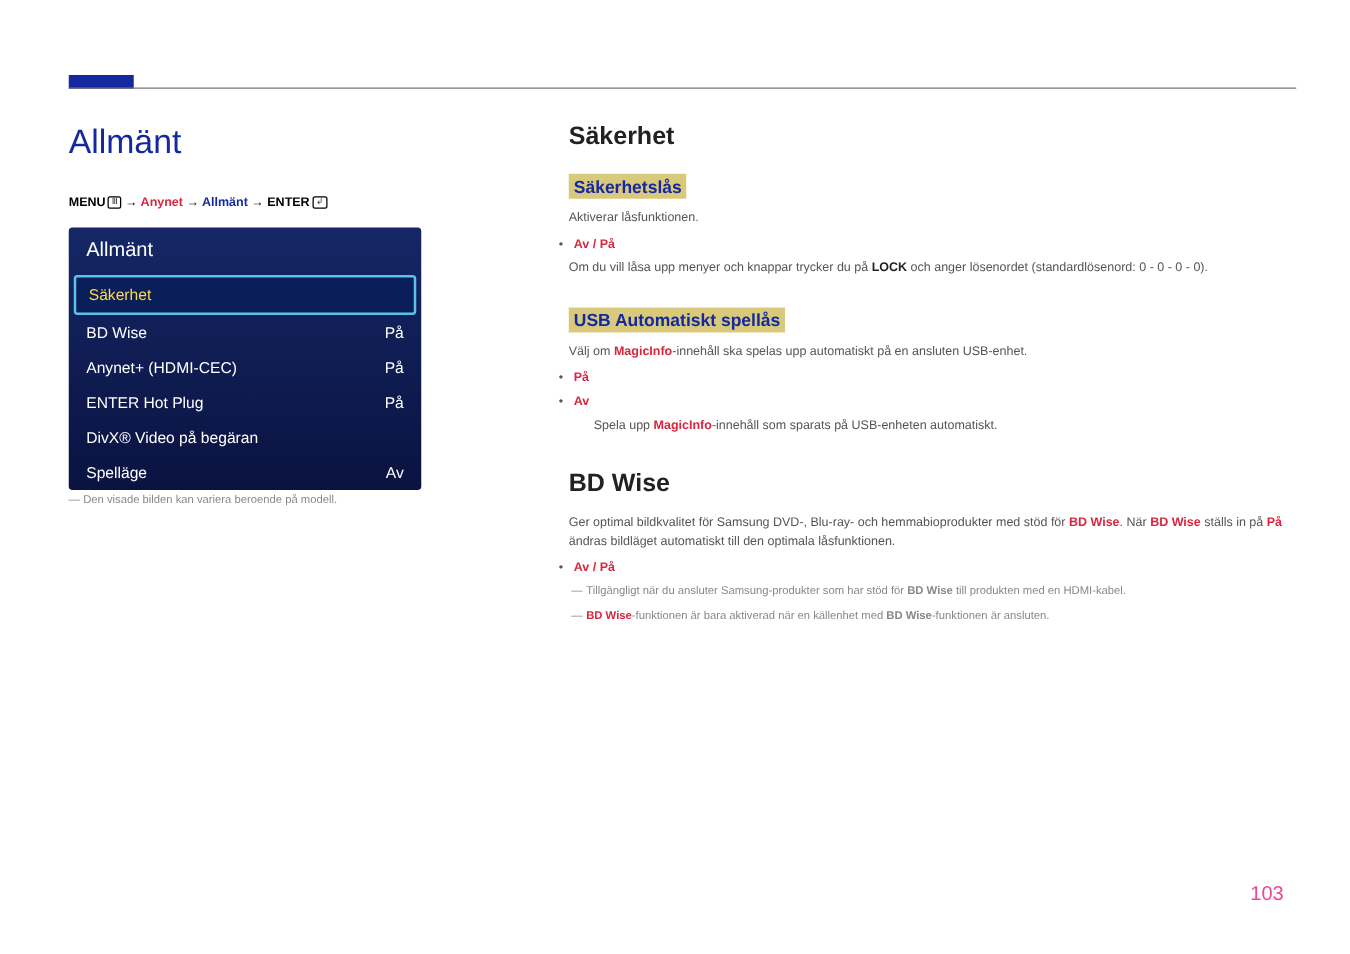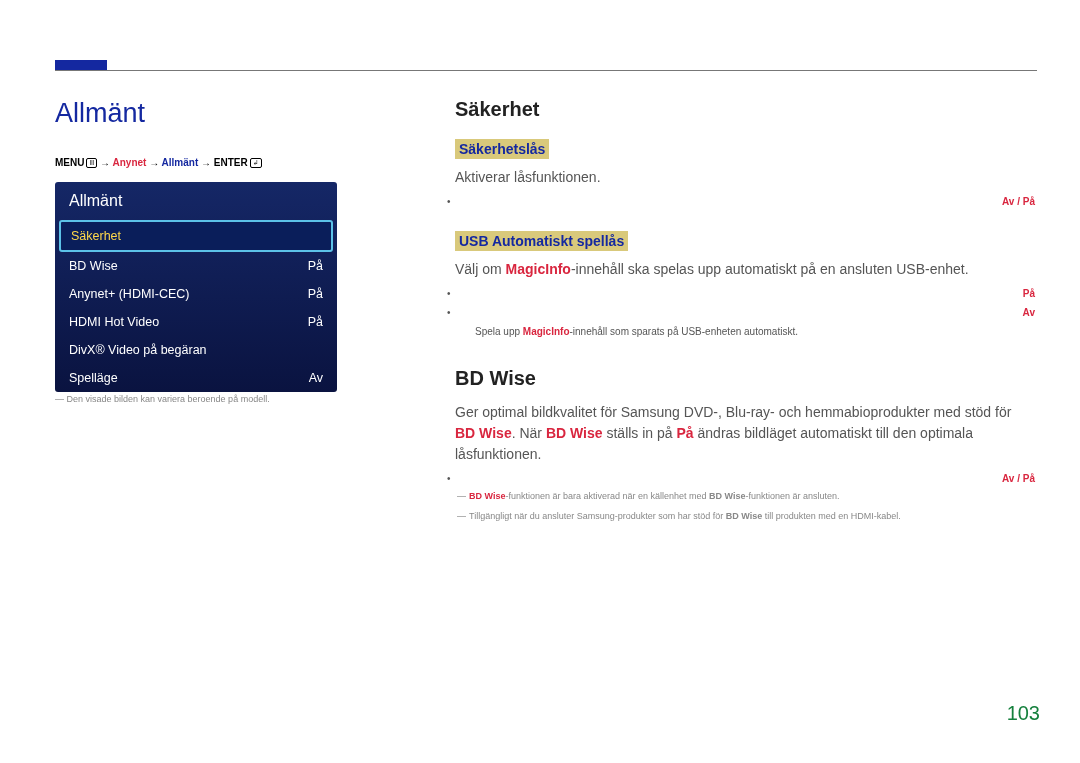--- a/index.html
+++ b/index.html
@@ -112,35 +112,34 @@
     display: inline-block;
     background: #d9c97b;
     color: #1428a0;
     font-weight: bold;
     font-size: 14px;
     padding: 2px 4px;
     margin-bottom: 8px;
     margin-top: 6px;
   }
   .p {
-    font-size: 14px;
+    font-size: 10px;
     color: #555;
     line-height: 1.5;
     margin-bottom: 6px;
   }
   .p strong { color: #222; font-weight: bold; }
   .red { color: #d9263f; font-weight: bold; }
   .bullet {
     font-size: 10px;
     color: #555;
     margin-left: 4px;
     line-height: 1.5;
     margin-bottom: 4px;
     position: relative;
-    text-align: right;
   }
   .bullet::before {
     content: "•";
     position: absolute;
     left: -12px;
     color: #555;
   }
   .bullet-hl { color: #d9263f; font-weight: bold; }
   .sub {
     font-size: 10px;
@@ -158,24 +157,24 @@
   }
   .emdash::before {
     content: "―";
     position: absolute;
     left: -12px;
   }
   .section-gap2 { margin-top: 28px; }
 
   .page-num {
     position: absolute;
-    right: 40px;
+    right: 53px;
     bottom: 38px;
-    font-size: 20px;
-    color: #15803d;
+    font-size: 16px;
+    color: #ec4899;
     font-weight: 300;
   }
 </style>
 </head>
 <body>
 
 <div class="page">
   <div class="top-accent"></div>
   <div class="top-rule"></div>
 
@@ -200,21 +199,21 @@
       </div>
       <div class="osd-row">
         <span>BD Wise</span>
         <span>På</span>
       </div>
       <div class="osd-row">
         <span>Anynet+ (HDMI-CEC)</span>
         <span>På</span>
       </div>
       <div class="osd-row">
-        <span>HDMI Hot Video</span>
+        <span>ENTER Hot Plug</span>
         <span>På</span>
       </div>
       <div class="osd-row">
         <span>DivX® Video på begäran</span>
         <span></span>
       </div>
       <div class="osd-row">
         <span>Spelläge</span>
         <span>Av</span>
       </div>
@@ -222,39 +221,42 @@
 
     <div class="footnote">Den visade bilden kan variera beroende på modell.</div>
   </div>
 
   <div class="right-col">
     <div class="h2">Säkerhet</div>
 
     <div><span class="h3">Säkerhetslås</span></div>
     <div class="p">Aktiverar låsfunktionen.</div>
     <div class="bullet"><span class="bullet-hl">Av / På</span></div>
+    <div class="p">
+      <span>Om du vill låsa upp menyer och knappar trycker du på </span><strong>LOCK</strong><span> och anger lösenordet (standardlösenord: 0 - 0 - 0 - 0).</span>
+    </div>
 
     <div style="height:12px"></div>
     <div><span class="h3">USB Automatiskt spellås</span></div>
     <div class="p">
       <span>Välj om </span><span class="red">MagicInfo</span><span>-innehåll ska spelas upp automatiskt på en ansluten USB-enhet.</span>
     </div>
     <div class="bullet"><span class="bullet-hl">På</span></div>
     <div class="bullet"><span class="bullet-hl">Av</span></div>
     <div class="sub">
       <span>Spela upp </span><span class="red">MagicInfo</span><span>-innehåll som sparats på USB-enheten automatiskt.</span>
     </div>
 
     <div class="h2 section-gap2">BD Wise</div>
     <div class="p">
       <span>Ger optimal bildkvalitet för Samsung DVD-, Blu-ray- och hemmabioprodukter med stöd för </span><span class="red">BD Wise</span><span>. När </span><span class="red">BD Wise</span><span> ställs in på </span><span class="red">På</span><span> ändras bildläget automatiskt till den optimala låsfunktionen.</span>
     </div>
     <div class="bullet"><span class="bullet-hl">Av / På</span></div>
     <div class="emdash" style="margin-left:14px">
+      <span>Tillgängligt när du ansluter Samsung-produkter som har stöd för </span><strong>BD Wise</strong><span> till produkten med en HDMI-kabel.</span>
+    </div>
+    <div class="emdash" style="margin-left:14px">
       <span class="red">BD Wise</span><span>-funktionen är bara aktiverad när en källenhet med </span><strong>BD Wise</strong><span>-funktionen är ansluten.</span>
-    </div>
-    <div class="emdash" style="margin-left:14px">
-      <span>Tillgängligt när du ansluter Samsung-produkter som har stöd för </span><strong>BD Wise</strong><span> till produkten med en HDMI-kabel.</span>
     </div>
   </div>
 
   <div class="page-num">103</div>
 </div>
 
 </body></html>

